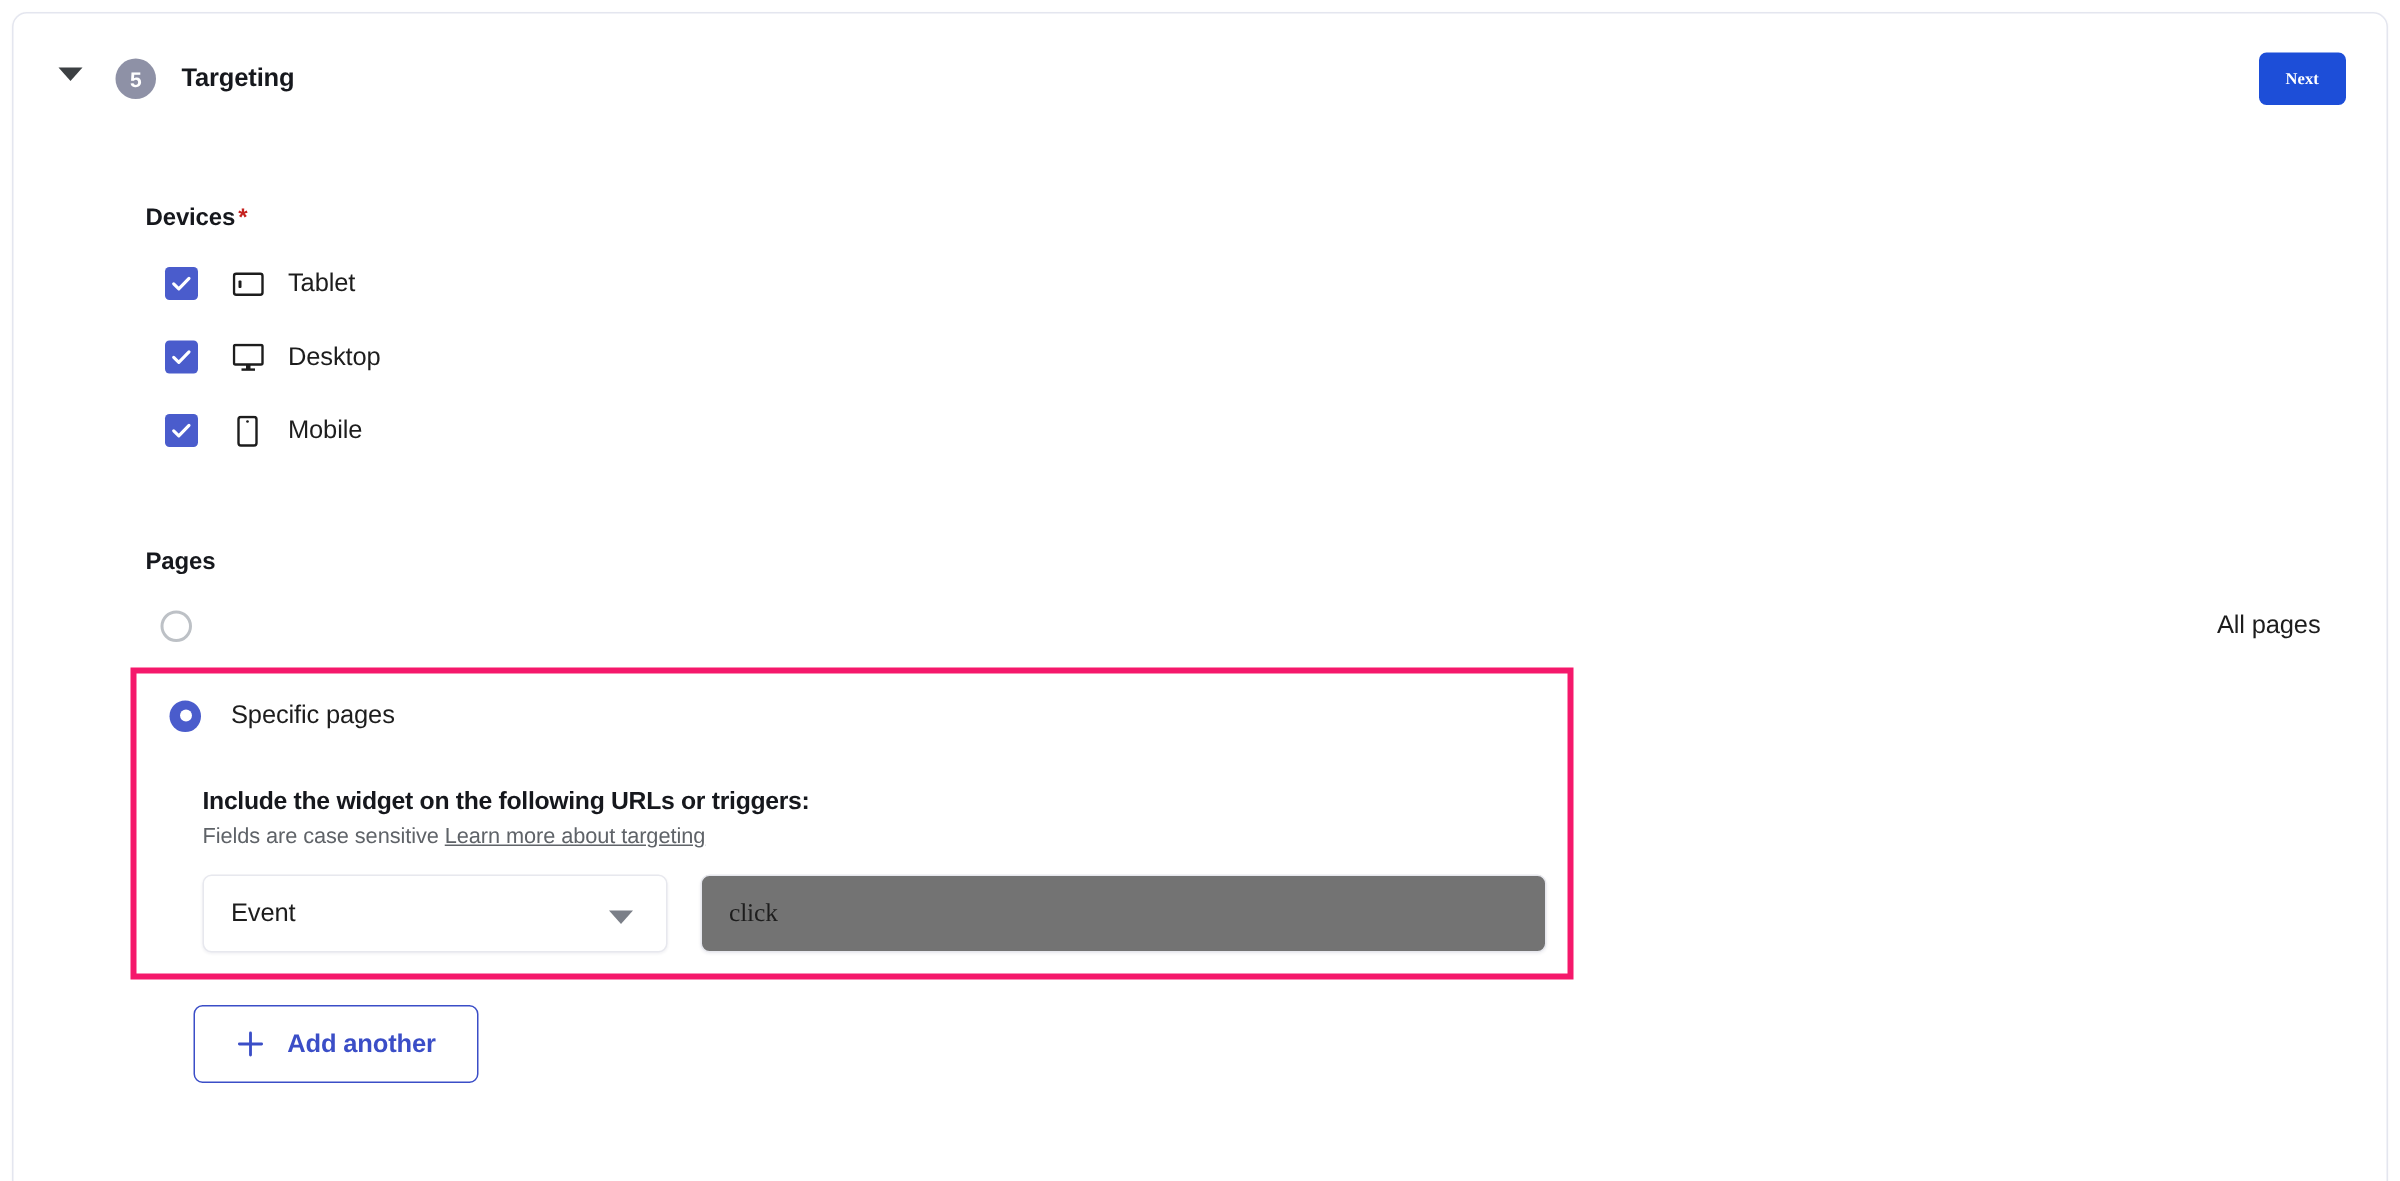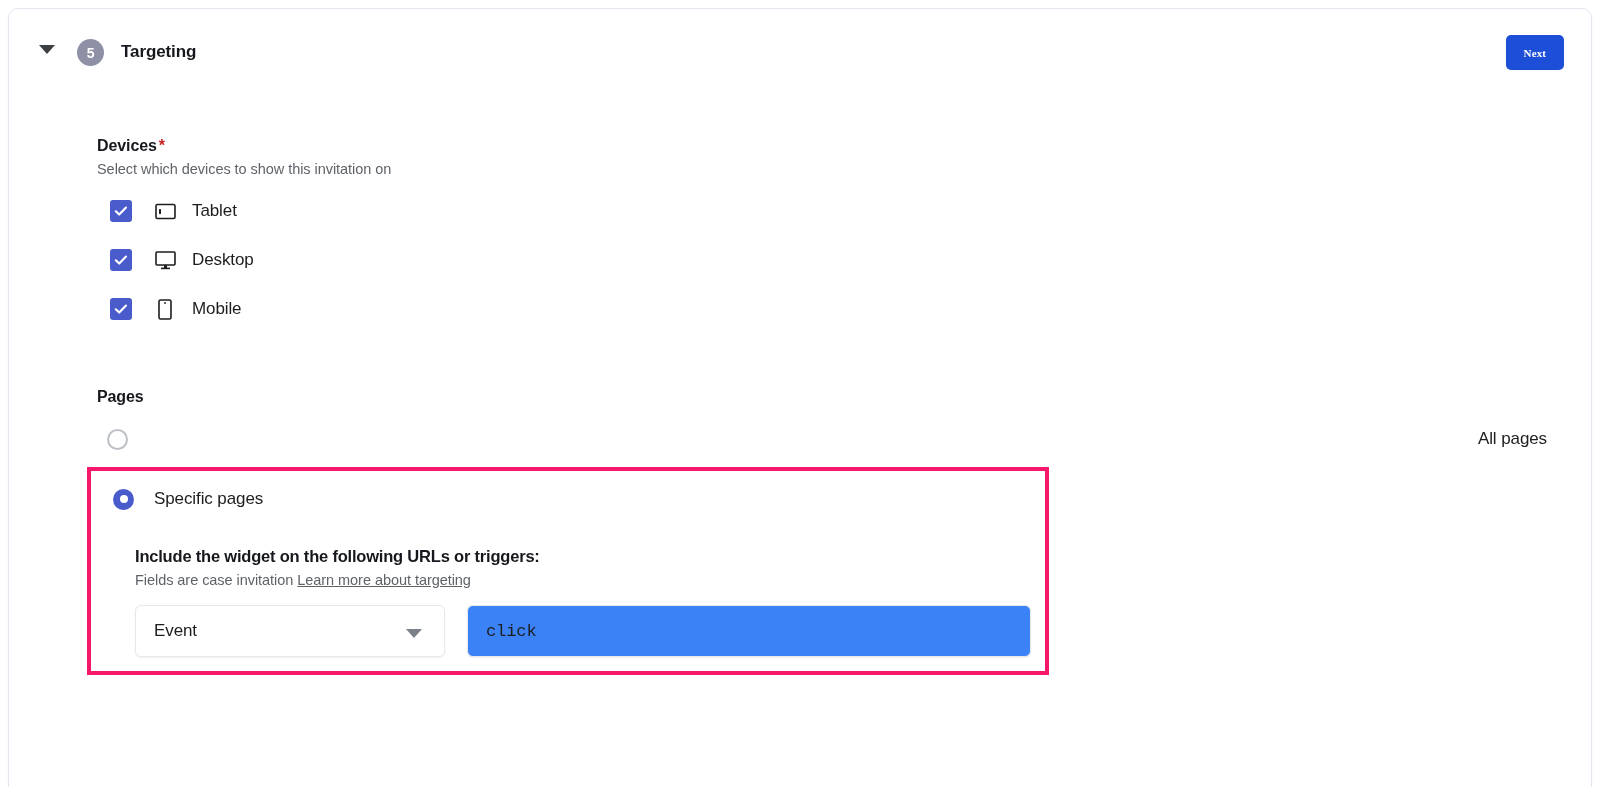--- a/index.html
+++ b/index.html
@@ -233,25 +233,25 @@
     right: 22px; top: 23px;
     width: 0; height: 0;
     border-left: 8px solid transparent;
     border-right: 8px solid transparent;
     border-top: 9px solid #7b7f88;
   }
   .text-box {
     margin-left: 22px;
     width: 564px;
     height: 52px;
-    background: #3b82f6;
+    background: #737373;
     border: 1px solid #e7e8ee;
     border-radius: 6px;
     box-shadow: 0 1px 2px rgba(20,24,60,0.06);
-    font-family: Liberation Mono, monospace;
+    font-family: Liberation Serif, serif;
     font-size: 17px;
     color: #1d1d1d;
     padding: 0 18px;
     letter-spacing: -0.1px;
     outline: none;
   }
 
   
   .add-another {
     margin-top: 17px;
@@ -288,21 +288,20 @@
     <div class="section-title">Targeting</div>
     <button class="next-button">Next</button>
   </div>
 
   <div class="body-wrap">
 
     <div>
       <div class="field-label">
         <span>Devices</span><span class="req-star">*</span>
       </div>
-      <div class="field-help">Select which devices to show this invitation on</div>
 
       <div class="check-row">
         <span class="cbox">
           <svg width="16" height="16" viewBox="0 0 16 16">
               <path d="M2.8 8.3 L6.2 11.6 L13 4.6" fill="none" stroke="#ffffff" stroke-width="2.1" stroke-linecap="round" stroke-linejoin="round"></path>
             </svg>
         </span>
         <span class="dev-icon">
           <svg width="21" height="17" viewBox="0 0 21 17">
             <rect x="1" y="1.5" width="19" height="14" rx="1.5" fill="none" stroke="#1d1d1d" stroke-width="1.6"></rect>
@@ -355,28 +354,36 @@
       <div class="highlight-box">
 
         <div class="radio-row">
           <span class="radio-outer on"></span>
           <span class="radio-label">Specific pages</span>
         </div>
 
         <div class="include-title">Include the widget on the following URLs or triggers:</div>
 
         <div class="include-sub">
-          <span>Fields are case invitation </span><a>Learn more about targeting</a>
+          <span>Fields are case sensitive </span><a>Learn more about targeting</a>
         </div>
 
         <div class="field-row">
           <div class="select-box">
             <span class="select-value">Event</span>
             <span class="select-caret"></span>
           </div>
           <input class="text-box" type="text" value="click" style="">
         </div>
       </div>
 
+      <div class="add-another">
+        <span class="plus-icon">
+          <svg width="20" height="20" viewBox="0 0 20 20">
+            <path d="M10 2.6 V17.4 M2.6 10 H17.4" stroke="#3b4ec7" stroke-width="1.9" stroke-linecap="round"></path>
+          </svg>
+        </span>
+        <span>Add another</span>
+      </div>
     </div>
 
   </div>
 </div>
 
 </body></html>

